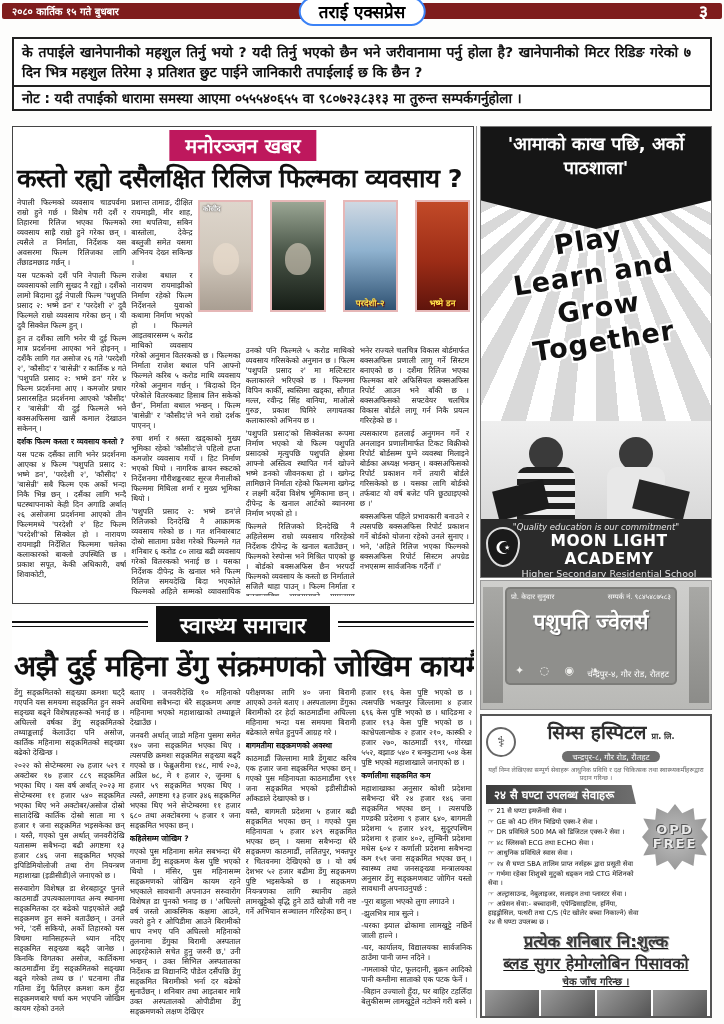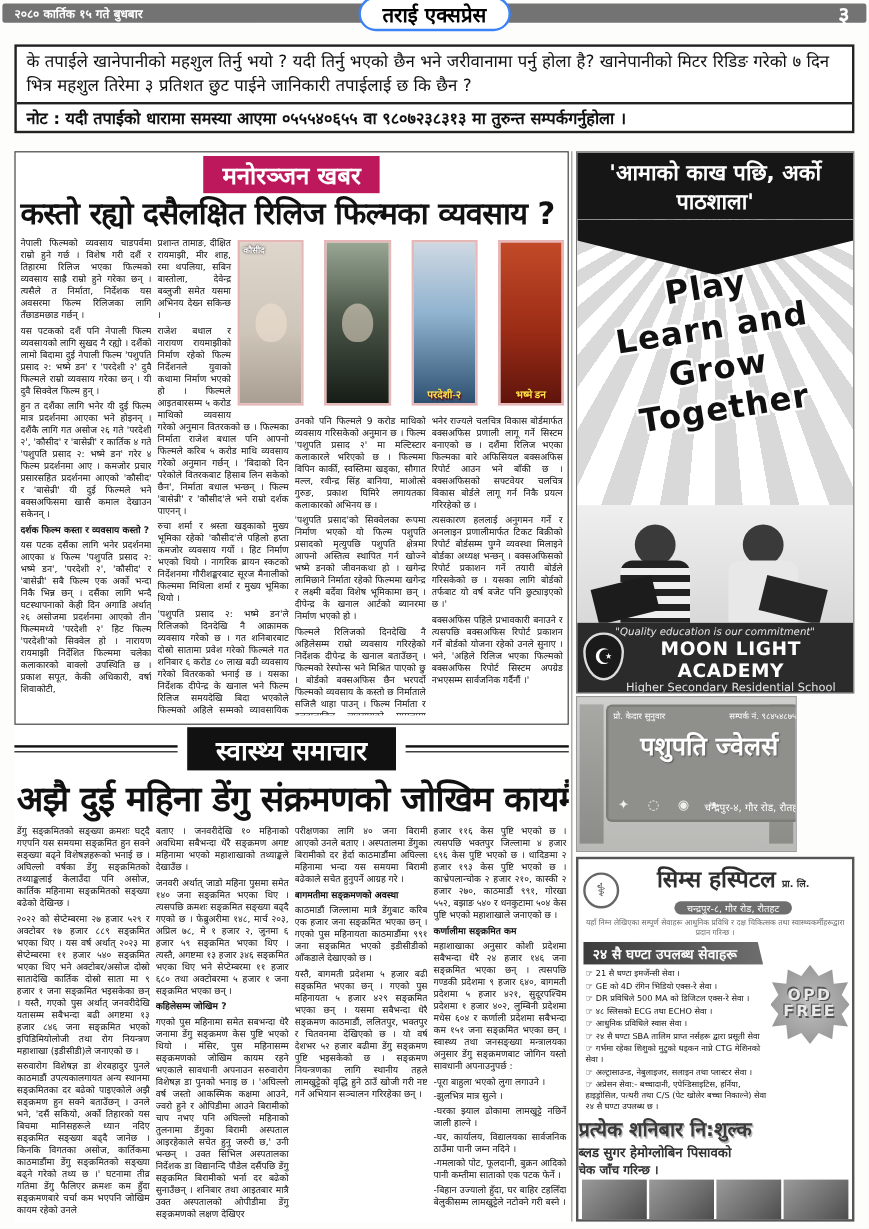--- a/index.html
+++ b/index.html
@@ -1,49 +1,49 @@
 <!DOCTYPE html>
 <html><head>
 <meta charset="utf-8">
 <style>
   * { box-sizing: border-box; margin: 0; padding: 0; }
   html,body { width:724px; height:1024px; background:#f4f4f2; font-family:"DejaVu Sans","Liberation Sans",sans-serif; color:#111; }
   #page { position:relative; width:724px; height:1024px; background:#fdfdfc; overflow:hidden; }
 
   
-  .masthead { position:absolute; top:3px; left:2px; right:2px; height:16px; background:#737373; display:flex; align-items:center; border-radius:2px; }
+  .masthead { position:absolute; top:3px; left:2px; right:2px; height:16px; background:#7f1d1d; display:flex; align-items:center; border-radius:2px; }
   .mast-date { color:#fff; font-size:10px; font-weight:bold; padding-left:10px; white-space:nowrap; }
   .mast-pill { position:absolute; left:50%; transform:translateX(-50%); background:#fff; border:2px solid #3b82f6; border-radius:15px; padding:1px 18px; font-size:17px; font-weight:bold; color:#000; white-space:nowrap; }
   .mast-page { margin-left:auto; color:#fff; font-size:18px; font-weight:bold; padding-right:14px; }
 
   
   .notice { position:absolute; top:37px; left:12px; width:700px; border:2px solid #222; background:#fff; }
-  .notice-body { font-size:14px; font-weight:normal; line-height:1.42; padding:4px 19px 2px 8px; text-align:justify; }
+  .notice-body { font-size:14px; font-weight:bold; line-height:1.42; padding:4px 19px 2px 8px; text-align:justify; }
   .notice-note { border-top:2px solid #222; font-size:13.5px; font-weight:bold; padding:2px 8px; white-space:nowrap; overflow:hidden; }
 
   
   .ent { position:absolute; top:126px; left:12px; width:462px; height:478px; border:1.5px solid #444; background:#fff; }
   .ent-banner { position:absolute; top:3px; left:50%; transform:translateX(-50%); background:#be185d; color:#fff; font-size:20px; font-weight:bold; padding:2px 16px; white-space:nowrap; }
   .ent-headline { margin-top:33px; padding:0 4px; font-size:25.5px; font-weight:bold; letter-spacing:-0.5px; white-space:nowrap; overflow:hidden; }
   .ent-body { position:relative; display:flex; gap:5px; padding:4px 4px 0 4px; height:402px; overflow:hidden; }
   .col { flex:1 1 0; font-size:7.6px; line-height:10px; text-align:justify; overflow:hidden; }
   .col p { margin-bottom:3px; }
   .subhead { font-weight:bold; }
   .pad-top { padding-top:148px; }
   .wrap-spacer { float:right; width:48px; height:148px; }
 
   
-  .posters { position:absolute; top:6px; right:3px; width:272px; height:138px; display:flex; gap:17px; }
+  .posters { position:absolute; top:6px; right:3px; width:272px; height:112px; display:flex; gap:17px; }
   .poster { flex:1 1 0; border:2px solid #e6b7b7; position:relative; overflow:hidden; display:flex; flex-direction:column; justify-content:space-between; }
   .poster-1 { background:linear-gradient(180deg,#ded6cc 0%,#cfc6ba 55%,#a99e92 100%); }
   .poster-2 { background:linear-gradient(180deg,#9aa694 0%,#4c584a 45%,#161d16 100%); }
   .poster-3 { background:linear-gradient(180deg,#cfd8e2 0%,#8fb2cf 45%,#2e5172 100%); }
   .poster-4 { background:linear-gradient(180deg,#c24a28 0%,#9c2c16 55%,#5f140c 100%); }
   .poster-title-top { font-size:7px; color:#fff; font-weight:bold; padding:2px 3px; text-shadow:0 0 2px #000; }
-  .poster-title-bottom { font-size:8.5px; color:#ffe24a; font-weight:bold; text-align:center; padding:1px 0 2px 0; text-shadow:1px 1px 1px #600;font-family:Liberation Serif, serif; }
+  .poster-title-bottom { font-size:8.5px; color:#ffe24a; font-weight:bold; text-align:center; padding:1px 0 2px 0; text-shadow:1px 1px 1px #600; }
   .poster-face { position:absolute; left:50%; top:38%; transform:translateX(-50%); width:26px; height:32px; border-radius:50% 50% 45% 45%; background:rgba(240,225,210,.55); }
 
   
   .health { position:absolute; top:606px; left:12px; width:462px; height:412px; background:#fff; }
   .health-banner-row { display:flex; align-items:center; gap:8px; }
   .dbl-rule { flex:1; height:6px; border-top:2px solid #111; border-bottom:1px solid #111; }
   .health-banner { background:#111; color:#fff; font-size:22px; font-weight:bold; padding:3px 24px; white-space:nowrap; }
   .health-headline { font-size:29px; font-weight:bold; letter-spacing:-0.5px; padding:3px 2px 2px 2px; white-space:nowrap; overflow:hidden; }
   .health-body { display:flex; gap:5px; padding:2px 2px 0 2px; height:336px; overflow:hidden; }
   .bullets div { margin-bottom:2px; }
@@ -67,21 +67,21 @@
   .kid.right .book { transform:rotate(14deg); background:#262626; }
   .school-band { background:#2b2b2b; color:#fff; text-align:center; padding:3px 2px 2px 2px; position:relative; }
   .school-quality { font-size:8.5px; font-style:italic; color:#e8e8e8; }
   .school-logo { position:absolute; left:5px; top:8px; width:34px; height:40px; background:#1a1a1a; border:2px solid #ddd; border-radius:50% 50% 50% 50% / 40% 40% 60% 60%; display:flex; align-items:center; justify-content:center; color:#fff; font-size:18px; }
   .school-name { font-size:15.5px; font-weight:bold; letter-spacing:0.5px; padding-left:26px; }
   .school-sub { font-size:9.5px; color:#e5e5e5; padding-left:26px; }
   .school-addr { font-size:9px; color:#fff; padding:2px 0 1px 10px; }
   .school-phone { background:#3d3d3d; color:#fff; font-size:9.5px; font-weight:bold; text-align:center; padding:2px 0; }
 
   
-  .ad-jewel { position:absolute; top:580px; left:480px; width:184px; height:130px; background:linear-gradient(180deg,#cfcfcd,#b9b9b6); overflow:hidden; border:1px solid #999; }
+  .ad-jewel { position:absolute; top:580px; left:480px; width:232px; height:130px; background:linear-gradient(180deg,#cfcfcd,#b9b9b6); overflow:hidden; border:1px solid #999; }
   .jewel-sign { position:absolute; top:8px; left:26px; width:168px; height:94px; background:#8f8f8c; border-radius:3px; color:#fff; text-align:center; box-shadow:0 0 0 2px #7c7c79; }
   .jewel-top { display:flex; justify-content:space-between; font-size:7px; padding:3px 4px 0 4px; }
   .jewel-name { font-size:21px; font-weight:bold; text-shadow:1px 1px 1px #555; margin-top:6px; }
   .jewel-addr { position:absolute; bottom:4px; right:6px; font-size:8.5px; font-weight:normal; }
   .jewel-orns { position:absolute; bottom:6px; left:8px; font-size:11px; color:#efefec; letter-spacing:6px; }
   .jewel-side { position:absolute; top:6px; width:20px; height:116px; background:linear-gradient(180deg,#a8a8a5,#8c8c89); }
 
   
   .ad-hosp { position:absolute; top:714px; left:480px; width:232px; height:304px; border:2px solid #555; background:#fff; overflow:hidden; }
   .hosp-head { display:flex; align-items:center; padding:3px 4px 0 4px; }
@@ -90,23 +90,23 @@
   .hosp-name { font-size:19px; font-weight:bold; color:#2f2f2f; }
   .hosp-pl { font-size:8px; font-weight:bold; color:#2f2f2f; }
   .hosp-addr { font-size:8px; color:#fff; background:#6e6e6e; display:inline-block; padding:0 10px; border-radius:6px; }
   .hosp-tag { font-size:6.3px; color:#666; text-align:center; padding:2px 6px 0 6px; line-height:8px; }
   .hosp-band { margin:3px 4px; background:linear-gradient(90deg,#3c3c3c,#6e6e6e); color:#fff; font-size:11.5px; font-weight:bold; padding:2px 8px; clip-path:polygon(0 0,97% 0,100% 100%,0 100%); width:150px; }
   .hosp-list { padding:0 6px; font-size:6.8px; line-height:9px; width:168px; }
   .hosp-list div { margin-bottom:1.5px; }
   .hosp-list div::before { content:"☞ "; font-size:7px; }
   .opd { position:absolute; top:88px; right:2px; width:66px; height:66px; background:radial-gradient(circle,#bfbfbf,#8a8a8a); clip-path:polygon(50% 0,61% 14%,78% 6%,80% 24%,98% 22%,90% 38%,100% 50%,90% 62%,98% 78%,80% 76%,78% 94%,61% 86%,50% 100%,39% 86%,22% 94%,20% 76%,2% 78%,10% 62%,0 50%,10% 38%,2% 22%,20% 24%,22% 6%,39% 14%); display:flex; flex-direction:column; align-items:center; justify-content:center; }
   .opd div { font-size:13px; font-weight:bold; color:#e9e9e9; text-shadow:1px 1px 0 #555, -1px -1px 0 #555; letter-spacing:2px; line-height:14px; }
-  .hosp-free { text-align:left; margin-top:2px; }
+  .hosp-free { text-align:center; margin-top:2px;text-decoration:underline; }
   .free-line1 { font-size:16.5px; font-weight:bold; color:#3a3a3a; text-shadow:1px 1px 0 #bbb; }
-  .free-line2 { font-size:11px; font-weight:bold; color:#333; }
+  .free-line2 { font-size:16px; font-weight:bold; color:#333; }
   .free-line3 { font-size:10px; font-weight:bold; color:#333; }
   .hosp-photos { display:flex; gap:2px; padding:2px 3px; }
   .hosp-photos div { flex:1; height:38px; background:linear-gradient(135deg,#9a9a9a,#6b6b6b 60%,#484848); }
 </style>
 </head>
 <body>
 
 <div id="page">
 
   <div class="masthead">
@@ -132,21 +132,21 @@
         <p>यस पटक दसैंका लागि भनेर प्रदर्शनमा आएका ४ फिल्म 'पशुपति प्रसाद २: भष्मे डन', 'परदेशी २', 'कौसीद' र 'बासेन्री' सबै फिल्म एक अर्को भन्दा निकै भिन्न छन् । दसैंका लागि भन्दै घटस्थापनाको केही दिन अगाडि अर्थात् २६ असोजमा प्रदर्शनमा आएको तीन फिल्ममध्ये 'परदेशी २' हिट फिल्म 'परदेशी'को सिक्वेल हो । नारायण रायमाझी निर्देशित फिल्ममा चलेका कलाकारको बाक्लो उपस्थिति छ । प्रकाश सपूत, केकी अधिकारी, वर्षा शिवाकोटी,</p>
       </div>
       <div class="col">
         <span class="wrap-spacer"></span>
         <p>प्रशान्त तामाङ, दीक्षित रायमाझी, मीर शाह, रमा थपलिया, सबिन बास्तोला, देवेन्द्र बब्लुजी समेत यसमा अभिनय देख्न सकिन्छ ।</p>
         <p>राजेश बधाल र नारायण रायमाझीको निर्माण रहेको फिल्म निर्देशनले युवाको कथामा निर्माण भएको हो । फिल्मले आइतबारसम्म ५ करोड माथिको व्यवसाय गरेको अनुमान वितरकको छ । फिल्मका निर्माता राजेश बधाल पनि आफ्नो फिल्मले करिब ५ करोड माथि व्यवसाय गरेको अनुमान गर्छन् । 'बिदाको दिन परेकोले वितरकबाट हिसाब लिन सकेको छैन', निर्माता बधाल भन्छन् । फिल्म 'बासेन्री' र 'कौसीद'ले भने राम्रो दर्शक पाएनन् ।</p>
         <p>रुचा शर्मा र श्रस्ता खड्काको मुख्य भूमिका रहेको 'कौसीद'ले पहिलो हप्ता कमजोर व्यवसाय गर्यो । हिट निर्माण भएको थियो । नागरिक ब्रायन स्कटको निर्देशनमा गौरीशङ्करबाट सूरज मैनालीको फिल्ममा मिथिला शर्मा र मुख्य भूमिका थियो ।</p>
         <p>'पशुपति प्रसाद २: भष्मे डन'ले रिलिजको दिनदेखि नै आक्रामक व्यवसाय गरेको छ । गत शनिबारबाट दोस्रो सातामा प्रवेश गरेको फिल्मले गत शनिबार ६ करोड ८० लाख बढी व्यवसाय गरेको वितरकको भनाई छ । यसका निर्देशक दीपेन्द्र के खनाल भने फिल्म रिलिज समयदेखि बिदा भएकोले फिल्मको अहिले सम्मको व्यावसायिक रिपोर्ट आउन बाँकी रहेको बताउँछन् ।</p>
       </div>
       <div class="col pad-top">
-        <p>उनको पनि फिल्मले 9 करोड माथिको व्यवसाय गरिसकेको अनुमान छ । फिल्म 'पशुपति प्रसाद २' मा मल्टिस्टार कलाकारले भरिएको छ । फिल्ममा विपिन कार्की, स्वस्तिमा खड्का, सौगात मल्ल, रवीन्द्र सिंह बानिया, माओत्से गुरुङ, प्रकाश घिमिरे लगायतका कलाकारको अभिनय छ ।</p>
+        <p>उनको पनि फिल्मले ५ करोड माथिको व्यवसाय गरिसकेको अनुमान छ । फिल्म 'पशुपति प्रसाद २' मा मल्टिस्टार कलाकारले भरिएको छ । फिल्ममा विपिन कार्की, स्वस्तिमा खड्का, सौगात मल्ल, रवीन्द्र सिंह बानिया, माओत्से गुरुङ, प्रकाश घिमिरे लगायतका कलाकारको अभिनय छ ।</p>
         <p>'पशुपति प्रसाद'को सिक्वेलका रूपमा निर्माण भएको यो फिल्म पशुपति प्रसादको मृत्युपछि पशुपति क्षेत्रमा आफ्नो अस्तित्व स्थापित गर्न खोज्ने भष्मे डनको जीवनकथा हो । खगेन्द्र लामिछाने निर्माता रहेको फिल्ममा खगेन्द्र र लक्ष्मी बर्देवा विशेष भूमिकामा छन् । दीपेन्द्र के खनाल आर्टको ब्यानरमा निर्माण भएको हो ।</p>
         <p>फिल्मले रिलिजको दिनदेखि नै अहिलेसम्म राम्रो व्यवसाय गरिरहेको निर्देशक दीपेन्द्र के खनाल बताउँछन् । फिल्मको रेस्पोन्स भने मिश्रित पाएको छु । बोर्डको बक्सअफिस छैन भरपर्दो फिल्मको व्यवसाय के कस्तो छ निर्माताले सजिलै थाहा पाउन् । फिल्म निर्माता र हलवालाबिच व्यवसायको मामलामा असमझदारी पैदा नहोस्</p>
       </div>
       <div class="col pad-top">
         <p>भनेर राज्यले चलचित्र विकास बोर्डमार्फत बक्सअफिस प्रणाली लागू गर्ने सिस्टम बनाएको छ । दशैंमा रिलिज भएका फिल्मका बारे अफिसियल बक्सअफिस रिपोर्ट आउन भने बाँकी छ । बक्सअफिसको सफ्टवेयर चलचित्र विकास बोर्डले लागू गर्न निकै प्रयत्न गरिरहेको छ ।</p>
         <p>त्यसकारण हललाई अनुगमन गर्ने र अनलाइन प्रणालीमार्फत टिकट बिक्रीको रिपोर्ट बोर्डसम्म पुग्ने व्यवस्था मिलाइने बोर्डका अध्यक्ष भन्छन् । बक्सअफिसको रिपोर्ट प्रकाशन गर्ने तयारी बोर्डले गरिसकेको छ । यसका लागि बोर्डको तर्फबाट यो वर्ष बजेट पनि छुट्याइएको छ ।'</p>
         <p>बक्सअफिस पहिले प्रभावकारी बनाउने र त्यसपछि बक्सअफिस रिपोर्ट प्रकाशन गर्ने बोर्डको योजना रहेको उनले सुनाए । भने, 'अहिले रिलिज भएका फिल्मको बक्सअफिस रिपोर्ट सिस्टम अपग्रेड नभएसम्म सार्वजनिक गर्दैनौं ।'</p>
       </div>
 
       <div class="posters">

